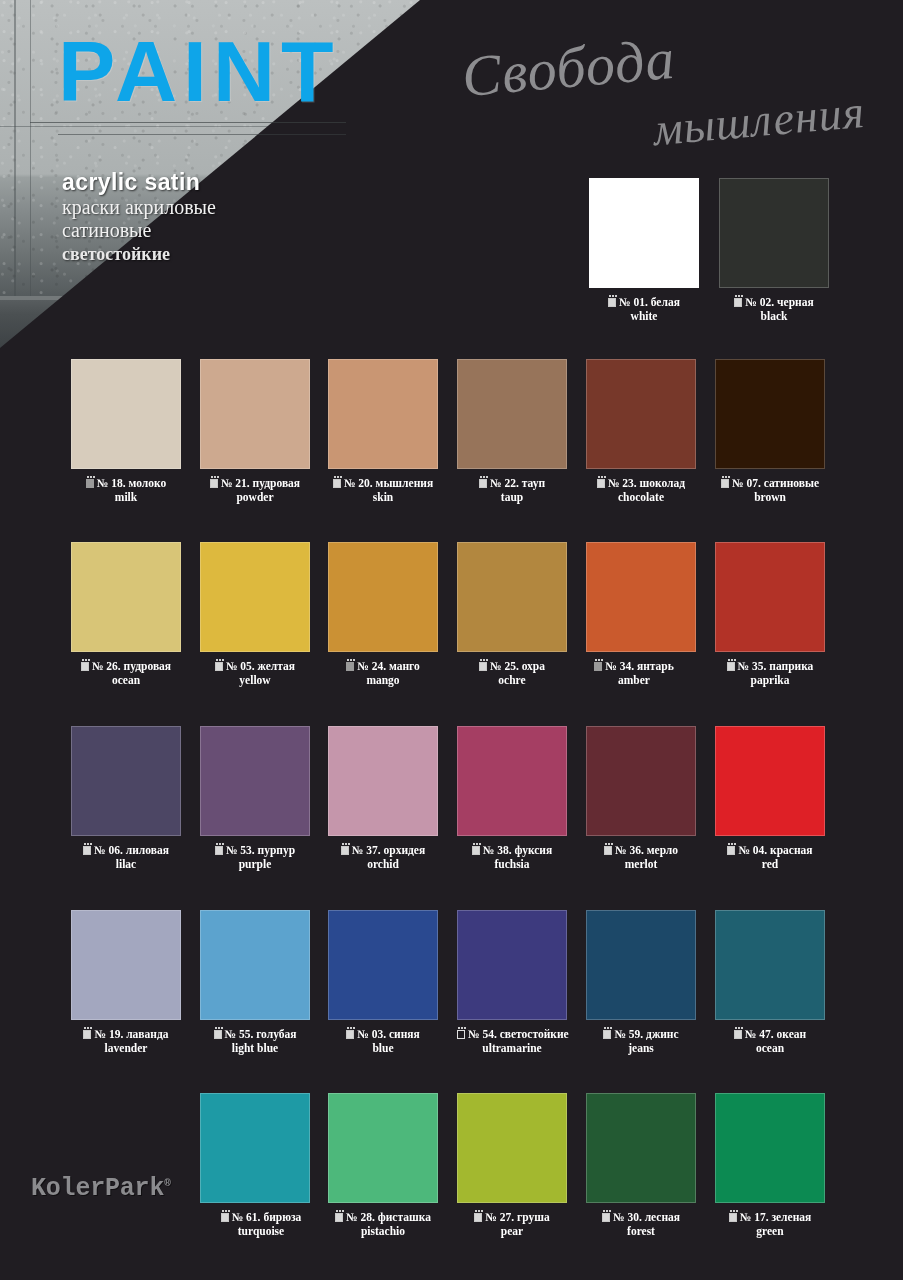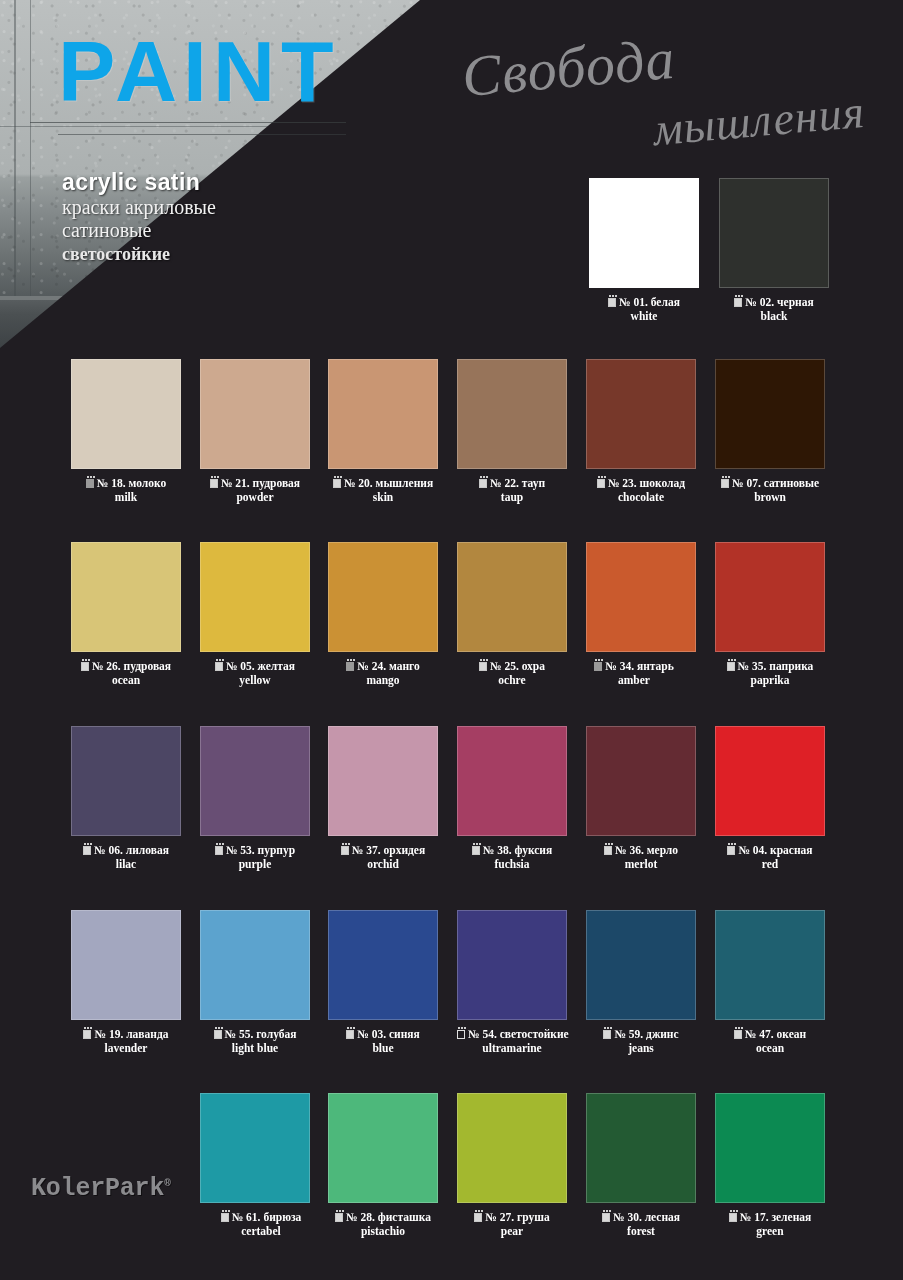--- a/index.html
+++ b/index.html
@@ -465,21 +465,21 @@
         <div class="chip" title="ocean" style="background: rgb(31, 96, 112);"></div>
         <div class="cap">
           <span class="top"><span class="can"></span><span>№ 47.</span> <span>океан</span></span>
           <span class="en">ocean</span>
         </div>
       </div>
       <div class="cell" style="left: 200px; top: 1093px; width: 122px;">
         <div class="chip" title="turquoise" style="background: rgb(30, 154, 165);"></div>
         <div class="cap">
           <span class="top"><span class="can"></span><span>№ 61.</span> <span>бирюза</span></span>
-          <span class="en">certabel</span>
+          <span class="en">turquoise</span>
         </div>
       </div>
       <div class="cell" style="left: 328px; top: 1093px; width: 110px;">
         <div class="chip" title="pistachio" style="background: rgb(77, 184, 123);"></div>
         <div class="cap">
           <span class="top"><span class="can"></span><span>№ 28.</span> <span>фисташка</span></span>
           <span class="en">pistachio</span>
         </div>
       </div>
       <div class="cell" style="left: 457px; top: 1093px; width: 110px;">

